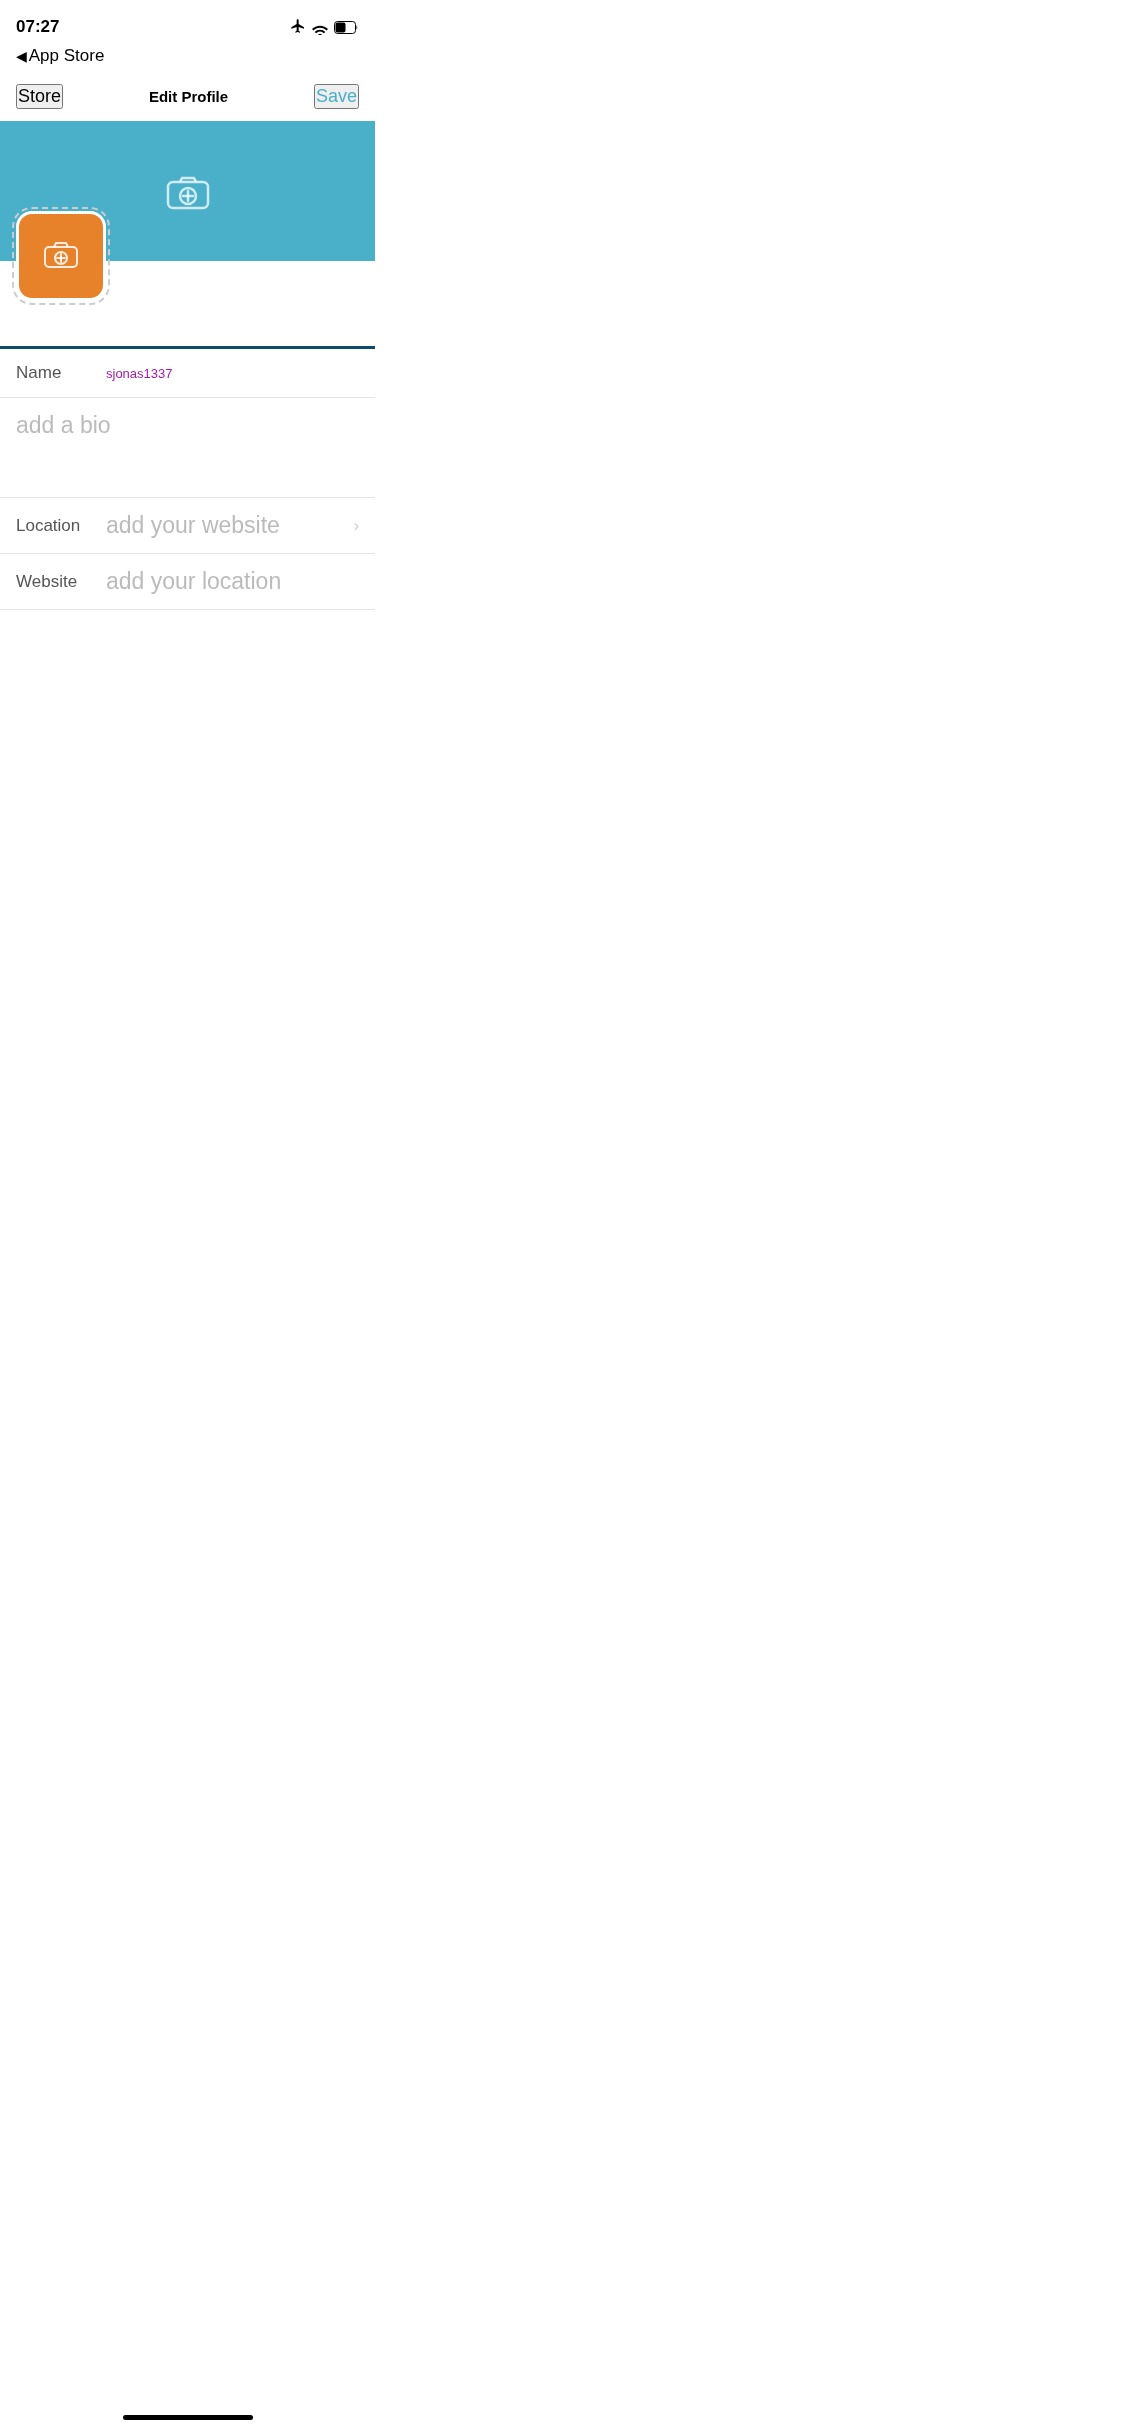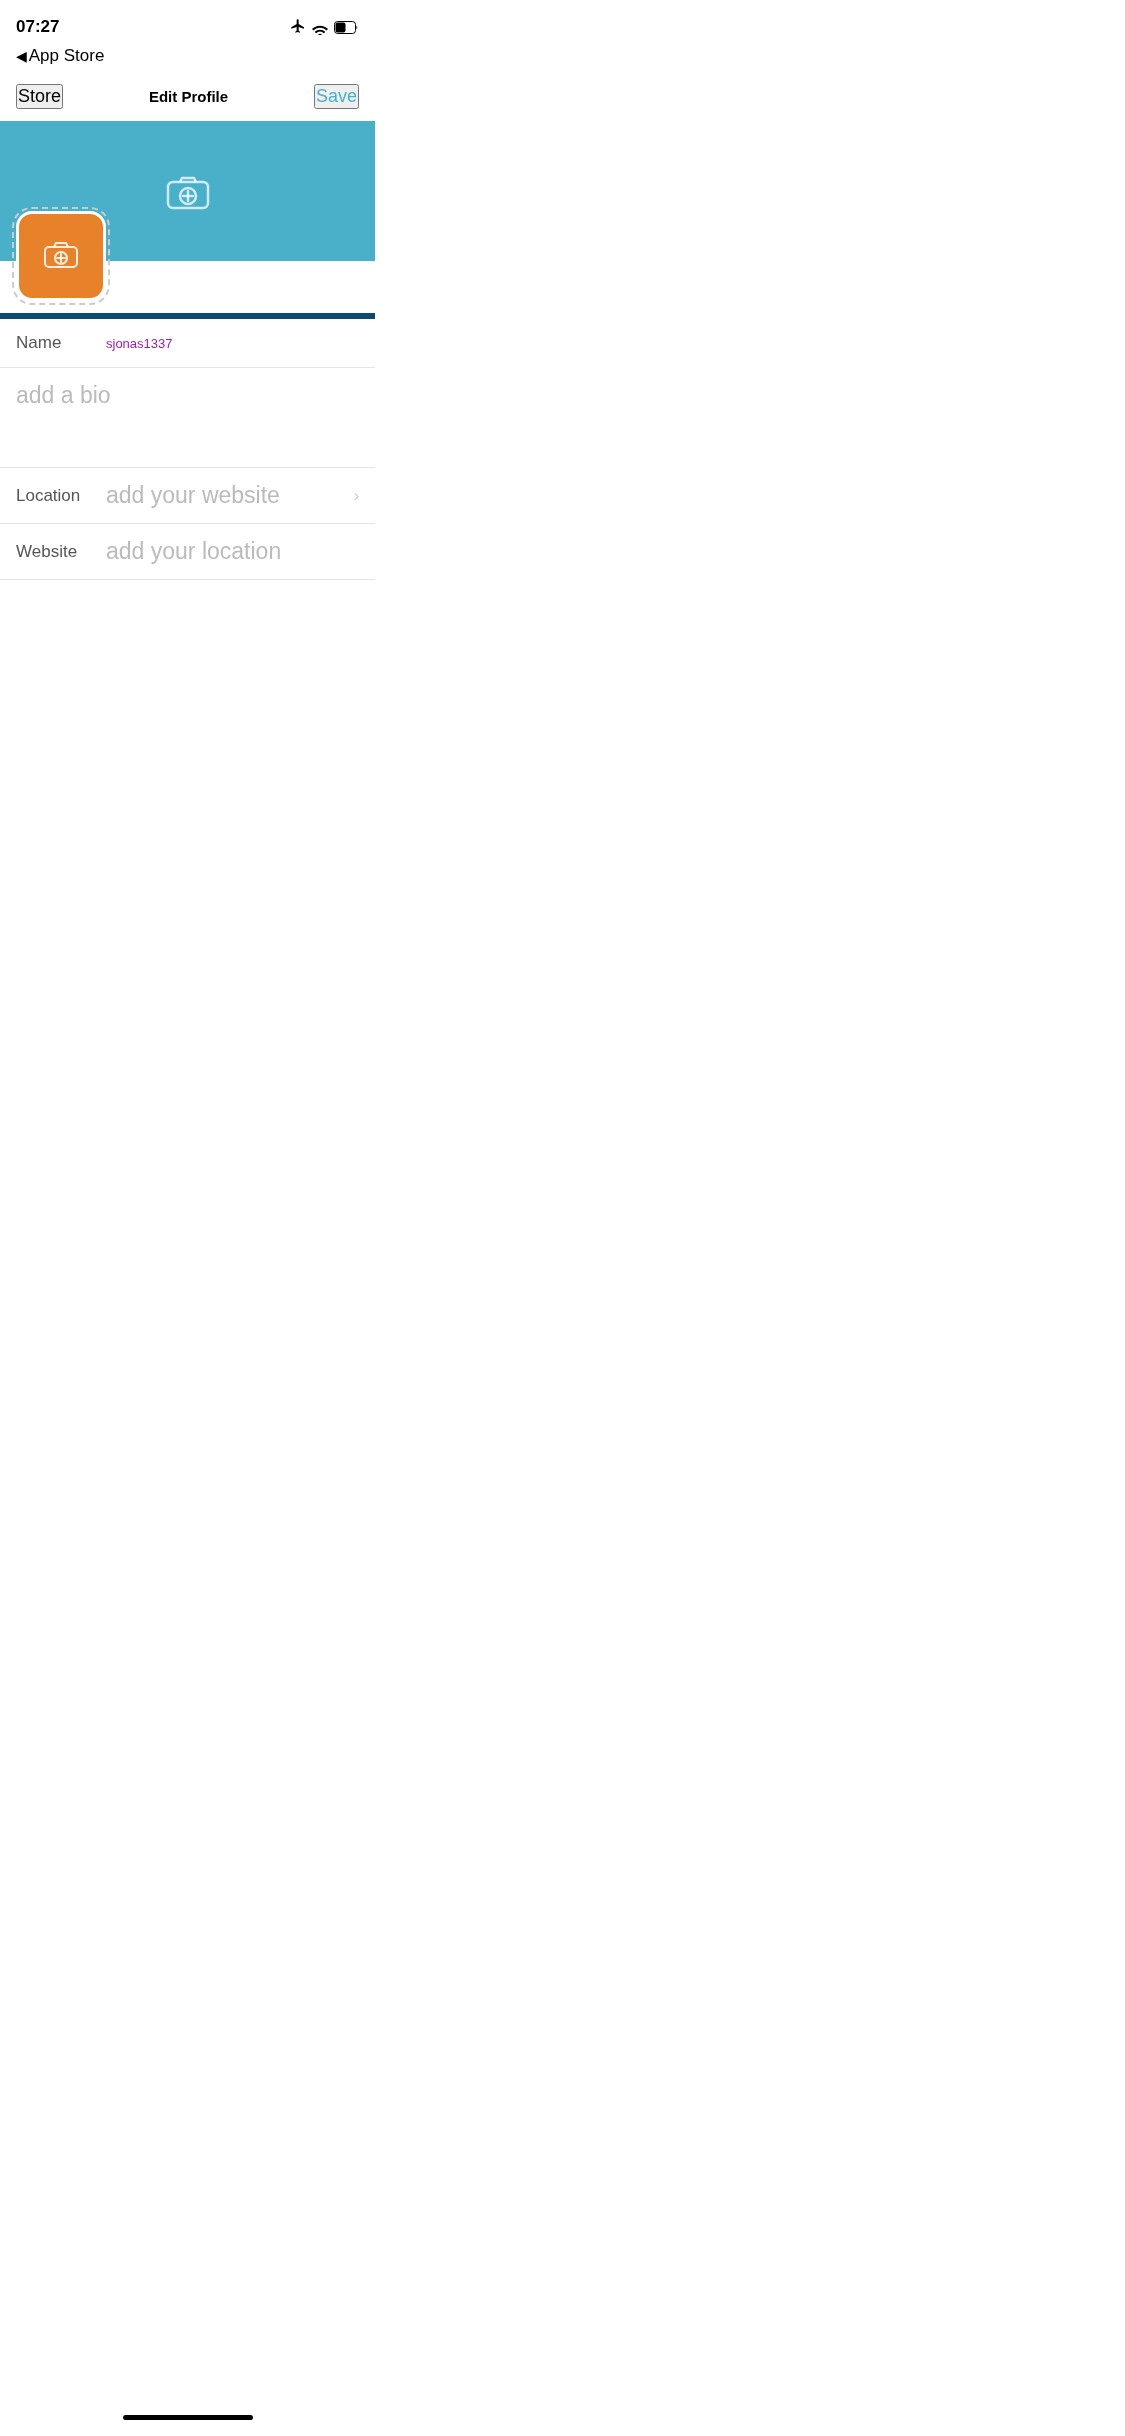--- a/index.html
+++ b/index.html
@@ -157,21 +157,22 @@
 
     .form-row {
       display: flex;
       align-items: center;
       padding: 14px 16px;
       border-bottom: 1px solid #e5e5e5;
       min-height: 50px;
     }
 
     .form-row:first-child {
-      border-top: 6px solid #0c4a6e;
+      border-top: 3px solid #0c4a6e;
+      margin-top: 33px;
     }
 
     .field-label {
       font-size: 17px;
       color: #555;
       width: 90px;
       flex-shrink: 0;
     }
 
     .field-value {

